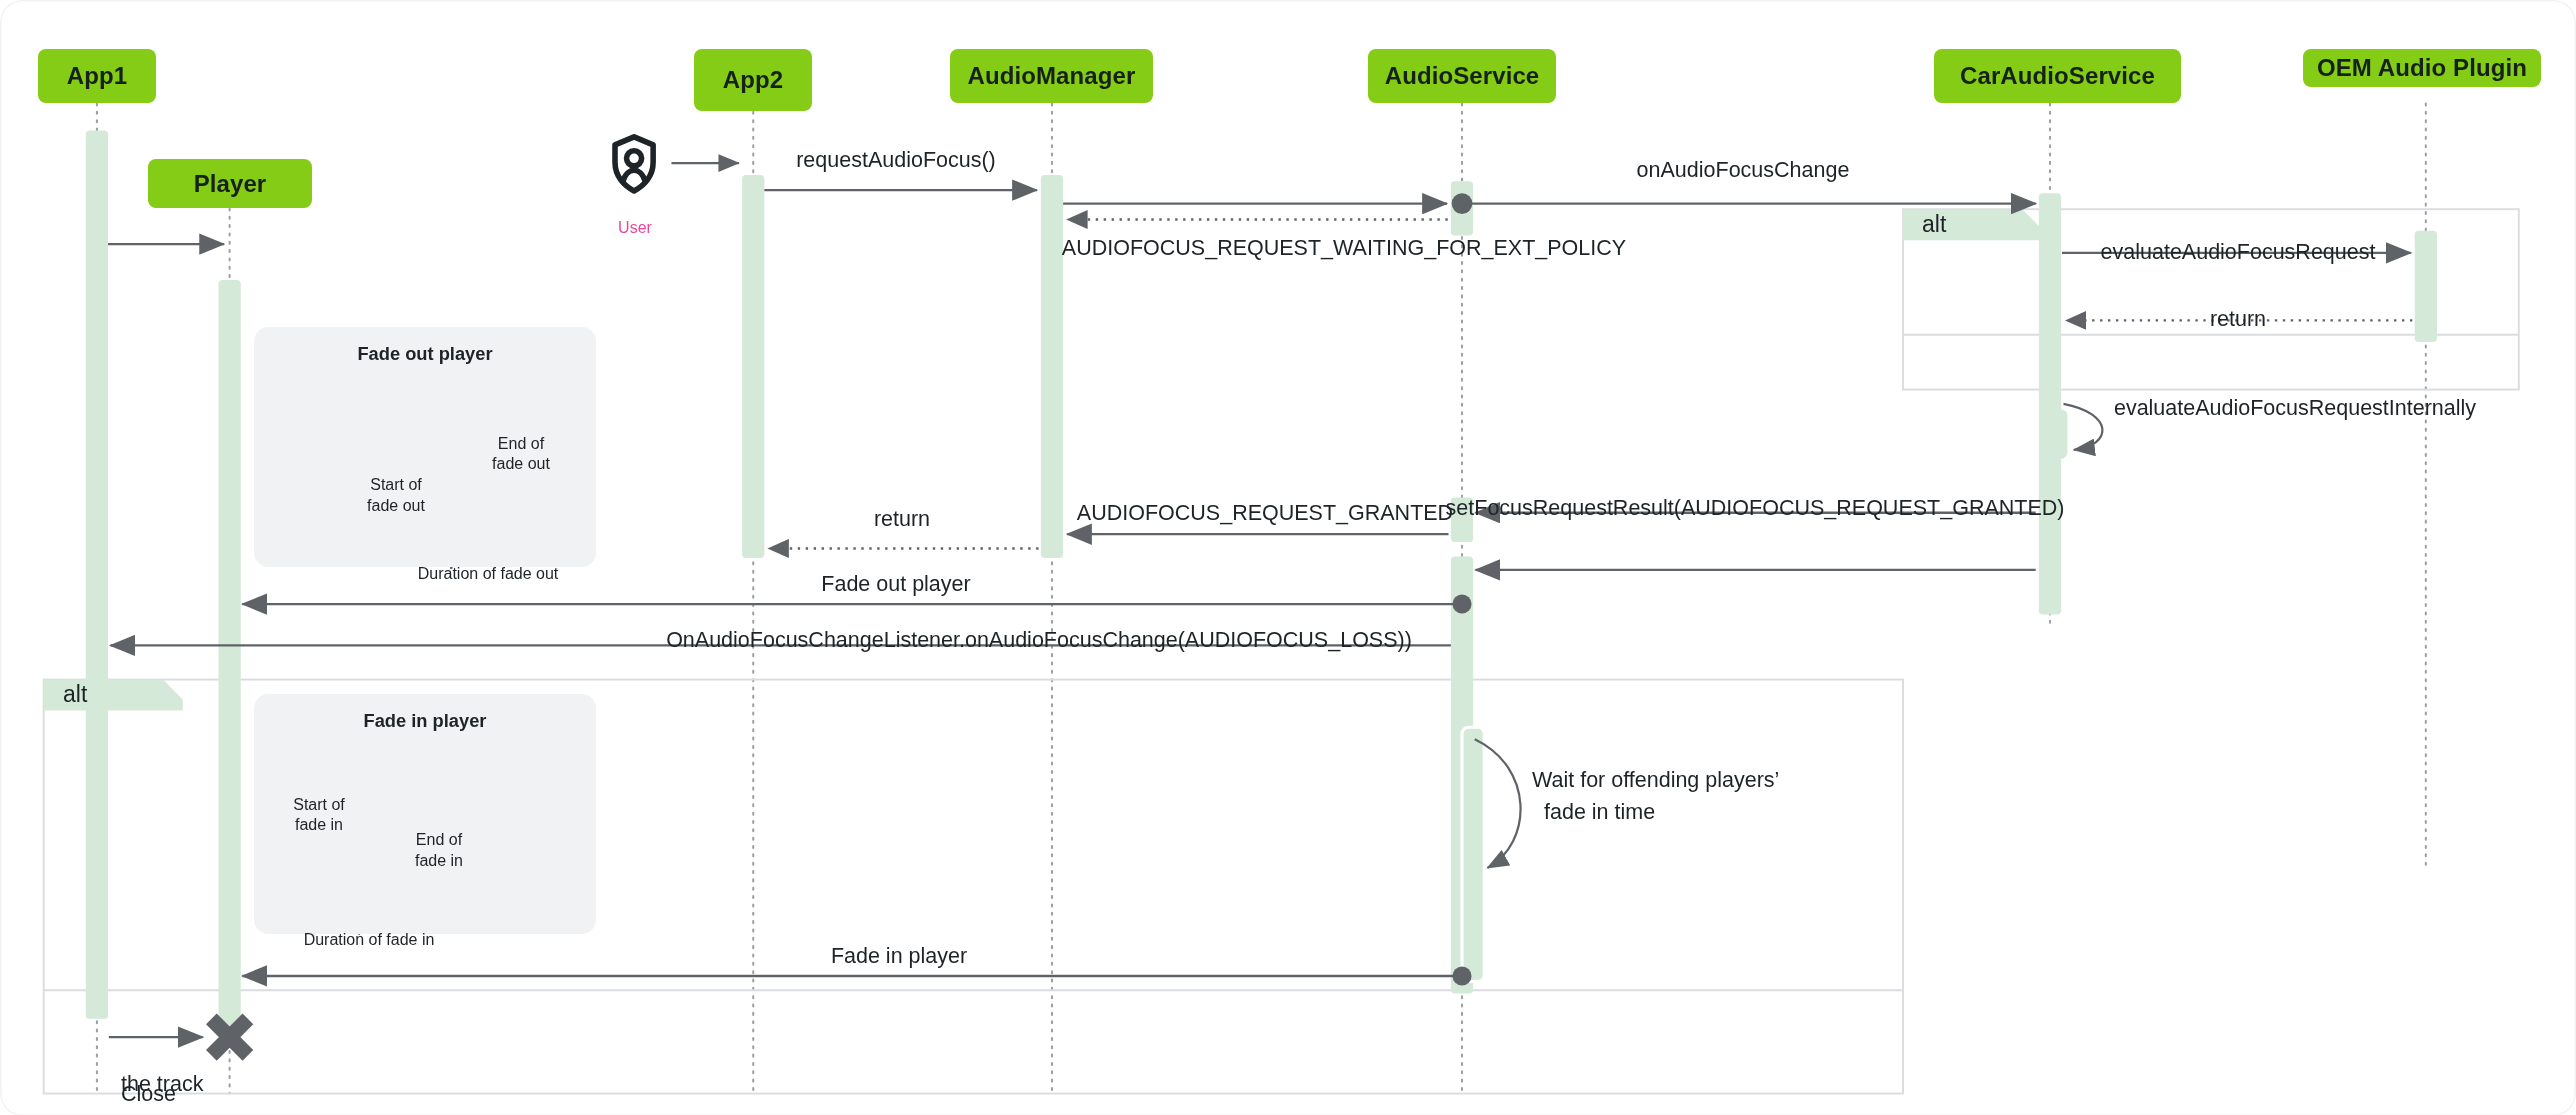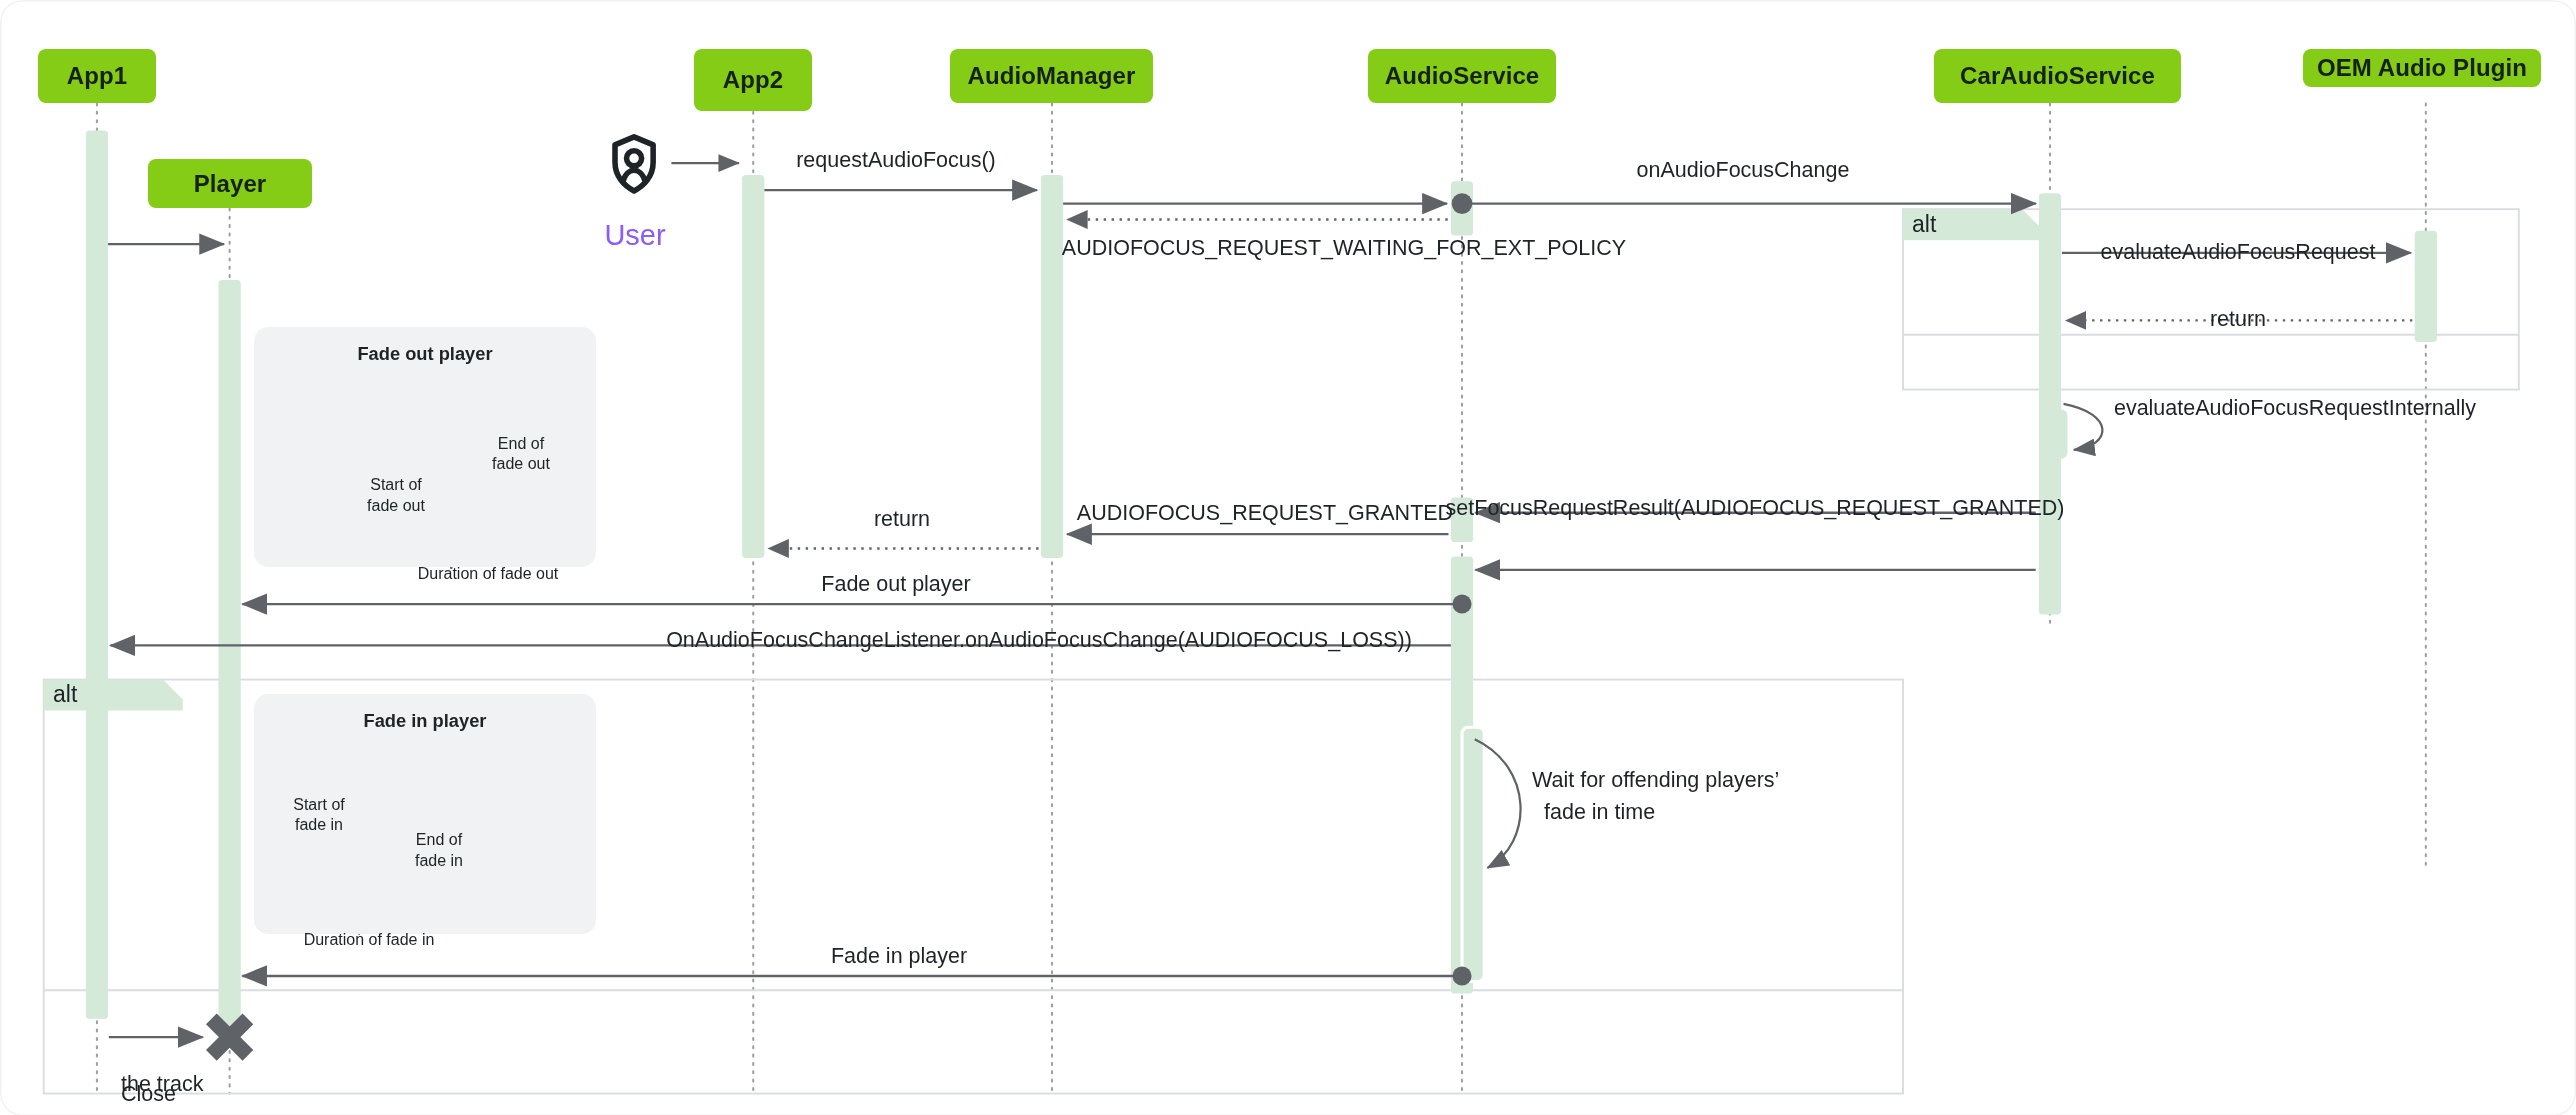--- a/index.html
+++ b/index.html
@@ -7,27 +7,27 @@
   #canvas{position:relative;width:2576px;height:1116px;background:#ffffff;
           border-radius:22px;overflow:hidden;}
   .frame{position:absolute;left:0;top:0;width:2576px;height:1116px;border-radius:22px;
          box-shadow:inset 0 0 0 1.6px #f1f2f4;pointer-events:none;}
   svg.layer{position:absolute;left:0;top:0;width:2576px;height:1116px;overflow:visible;}
 
   .plabel{position:absolute;display:flex;align-items:center;justify-content:center;
           background:#84cc16;border-radius:8px;color:#16211a;
           font-size:24px;font-weight:700;letter-spacing:0.1px;white-space:nowrap;}
   .plabel.sub{font-size:24px;font-weight:700;}
-  .actor-cap{position:absolute;font-size:29px;color:#8b5cf6;text-align:center;white-space:nowrap;}
+  .actor-cap{position:absolute;font-size:16px;color:#ec4899;text-align:center;white-space:nowrap;}
 
   .msg{position:absolute;font-size:21.5px;color:#1d2326;white-space:nowrap;
        transform:translateX(-50%);text-align:center;line-height:1.28;}
   .msg.left{transform:none;text-align:left;}
   .altlabel{position:absolute;font-size:23px;color:#1d2326;
-            display:flex;align-items:center;padding-left:9px;white-space:nowrap;}
+            display:flex;align-items:center;padding-left:19px;white-space:nowrap;}
 
   .chartbox{position:absolute;background:#f0f2f3;border-radius:14.3px;}
   .charttitle{position:absolute;width:100%;text-align:center;font-size:18.3px;
               font-weight:700;color:#1d2326;}
   .cnote{position:absolute;font-size:16px;color:#1d2326;text-align:center;
          line-height:1.3;white-space:nowrap;transform:translateX(-50%);}
 </style>
 </head>
 <body>
 

